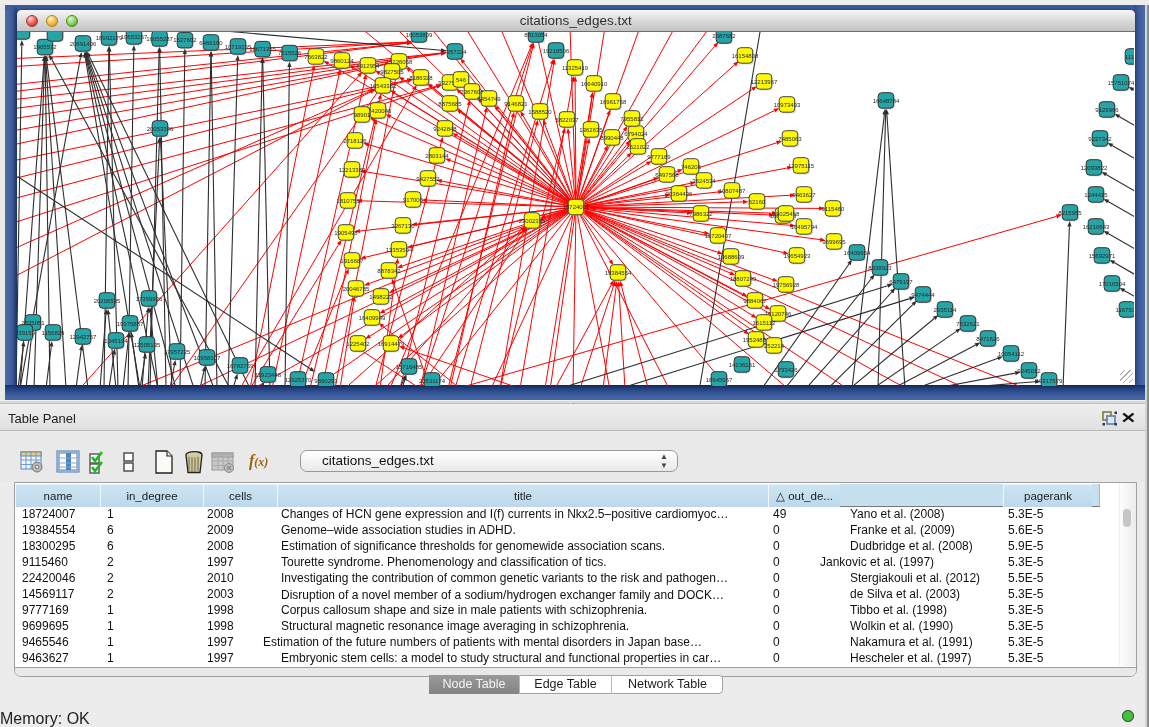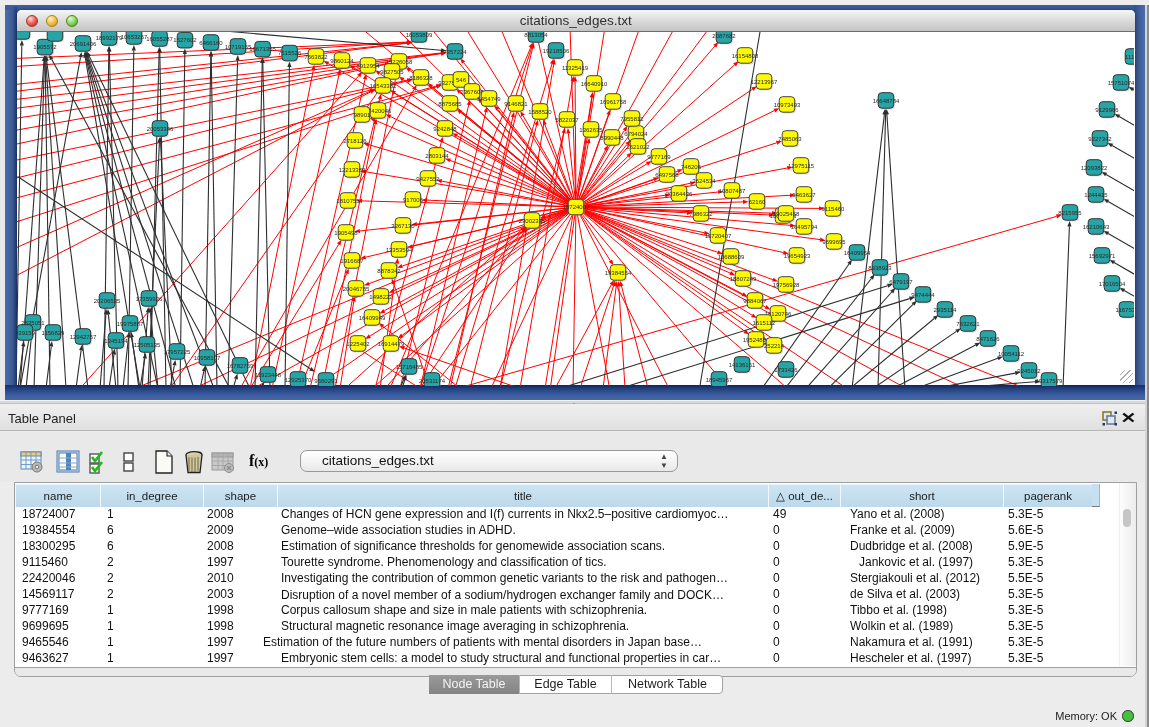--- a/index.html
+++ b/index.html
@@ -26,38 +26,38 @@
 #b3{left:65.5px;background:radial-gradient(circle at 35% 28%,#e1f6cf,#92d87a 45%,#6abe4e 70%,#2f7d1e);border:.5px solid #580}
 #canvas{left:17.5px;top:31.5px;width:1116.5px;height:353.5px;background:#fff;overflow:hidden}
 #resz{left:1120px;top:370px;width:13px;height:13px;background:repeating-linear-gradient(135deg,transparent 0 3px,#aaa 3px 4px)}
 
 #divider{left:0;top:400px;width:1149px;height:3.5px;background:#dadada;border-top:1px solid #f2f2f2;border-bottom:1px solid #c0c0c0}
 #phead{left:0;top:403.5px;width:1149px;height:27px;background:linear-gradient(180deg,#efefef,#e0e0e0);border-bottom:1px solid #b6b6b6}
 #ptitle{left:8px;top:411px;font-size:13px;color:#222}
 #pclose{left:1122px;top:409px;font-size:15px;font-weight:700;color:#111;transform:scaleX(1.25)}
 #toolbar{left:0;top:431.5px;width:1149px;height:50px;background:#e9e9e9}
 .ticon{top:450px}
-#fx{left:249px;top:452px;font-family:"Liberation Serif",serif;font-weight:700;font-size:16px;color:#000000}
+#fx{left:249px;top:452px;font-family:"Liberation Serif",serif;font-style:italic;font-weight:700;font-size:16px;color:#a16207}
 #combo{left:300px;top:449.5px;width:378px;height:22px;background:linear-gradient(180deg,#ffffff,#e9e9e9);border:1px solid #999;border-radius:7px;font-size:13.5px;color:#111;line-height:20px;padding-left:21px}
 #combo .updn{position:absolute;right:9px;top:1px;font-size:8px;color:#444;line-height:9px}
 
 #tframe{left:14px;top:481.5px;width:1123px;height:195px;background:#fff;border:1px solid #9f9f9f;border-radius:0 0 7px 7px}
 #thead{left:15px;top:484px;width:1085px;height:22.5px;background:#c7e0f0;border-bottom:1px solid #78787d;border-right:1px solid #9fb8c8}
 .hc{position:absolute;top:0;height:22.5px;border-left:1px solid #f2f9fe;border-top:1px solid #e7f2fa;font-size:11.5px;color:#1c1c1c;text-align:center;line-height:22px;background:linear-gradient(180deg,#cde5f4,#bcd8ea)}
 #tbody{left:15px;top:507px;width:1085px;height:162px;font-size:12px;color:#111}
 .td{position:absolute;overflow:hidden;white-space:nowrap}
 #vscroll{left:1119px;top:482.5px;width:16.5px;height:183px;background:linear-gradient(90deg,#fdfdfd,#ececec);border-left:1px solid #efefef}#hscroll{left:15px;top:666.5px;width:1121px;height:9px;background:#e9e9e9;border-top:1px solid #9f9f9f;border-radius:0 0 6px 6px}
 #vthumb{left:1122.5px;top:509px;width:8.5px;height:18px;background:#c6c6c6;border-radius:4.5px}
 
 #tabs{left:429px;top:674.5px;width:294px;height:19px;border:1px solid #a2a2a2;border-radius:4px;background:#fff;overflow:hidden}
 .tab{position:absolute;top:675px;height:19px;font-size:12.5px;text-align:center;line-height:18px;color:#1d1d1d}
 #tab1{width:90px;background:linear-gradient(180deg,#9a9a9a,#838383);color:#f4f4f4}
 #tab2{width:92px;border-left:1px solid #b8b8b8}
 #tab3{width:112px;border-left:1px solid #b8b8b8}
-#mem{left:0;top:710px;width:1117px;text-align:right;font-size:11px;color:#222}
+#mem{left:0;top:710px;width:1117px;font-size:16px;color:#222}
 #memdot{left:1122px;top:710px;width:11.5px;height:11.5px;border-radius:50%;background:#3fc437;border:1.2px solid #333}
 #splitmark{left:571px;top:400.5px;font-size:6px;color:#888}
 </style></head><body>
 <div id="stage">
 <div class="abs" id="blue"></div>
 <div class="abs" id="blueL"></div>
 <div class="abs" id="blueT"></div>
 <div class="abs" id="blueR"></div>
 <div class="abs" id="blueB"></div>
 <div class="abs" id="darkcorner"></div>
@@ -982,24 +982,23 @@
 </svg></div>
 <div class="abs" id="fx">f<span style="font-size:12px">(x)</span></div>
 <div class="abs" id="combo">citations_edges.txt<span class="updn">▲<br>▼</span></div>
 <div class="abs" id="tframe"></div>
 <div class="abs" id="vscroll"></div>
 <div class="abs" id="hscroll"></div>
 <div class="abs" id="vthumb"></div>
 <div class="abs" id="thead">
       <div class="hc" style="left:0px;width:85px">name</div>
       <div class="hc" style="left:85px;width:103px">in_degree</div>
-      <div class="hc" style="left:188px;width:74px">shape</div>
+      <div class="hc" style="left:188px;width:74px">cells</div>
       <div class="hc" style="left:262px;width:491px">title</div>
       <div class="hc" style="left:753px;width:72px">△ out_de...</div>
-      <div class="hc" style="left:825px;width:163px">short</div>
       <div class="hc" style="left:988px;width:89px">pagerank</div>
     </div>
 <div class="abs" id="tbody">
       <span class="td" style="left:7px;top:0px">18724007</span>
       <span class="td" style="left:92px;top:0px">1</span>
       <span class="td" style="left:192px;top:0px">2008</span>
       <span class="td" style="left:266px;top:0px;width:488px">Changes of HCN gene expression and I(f) currents in Nkx2.5–positive cardiomyoc…</span>
       <span class="td" style="left:758px;top:0px">49</span>
       <span class="td" style="left:835px;top:0px">Yano et al. (2008)</span>
       <span class="td" style="left:993px;top:0px">5.3E-5</span>
@@ -1015,21 +1014,21 @@
       <span class="td" style="left:192px;top:32px">2008</span>
       <span class="td" style="left:266px;top:32px;width:488px">Estimation of significance thresholds for genomewide association scans.</span>
       <span class="td" style="left:758px;top:32px">0</span>
       <span class="td" style="left:835px;top:32px">Dudbridge et al. (2008)</span>
       <span class="td" style="left:993px;top:32px">5.9E-5</span>
       <span class="td" style="left:7px;top:48px">9115460</span>
       <span class="td" style="left:92px;top:48px">2</span>
       <span class="td" style="left:192px;top:48px">1997</span>
       <span class="td" style="left:266px;top:48px;width:488px">Tourette syndrome. Phenomenology and classification of tics.</span>
       <span class="td" style="left:758px;top:48px">0</span>
-      <span class="td" style="left:844px;top:48px">Jankovic et al. (1997)</span>
+      <span class="td" style="left:805px;top:48px">Jankovic et al. (1997)</span>
       <span class="td" style="left:993px;top:48px">5.3E-5</span>
       <span class="td" style="left:7px;top:64px">22420046</span>
       <span class="td" style="left:92px;top:64px">2</span>
       <span class="td" style="left:192px;top:64px">2010</span>
       <span class="td" style="left:266px;top:64px;width:488px">Investigating the contribution of common genetic variants to the risk and pathogen…</span>
       <span class="td" style="left:758px;top:64px">0</span>
       <span class="td" style="left:835px;top:64px">Stergiakouli et al. (2012)</span>
       <span class="td" style="left:993px;top:64px">5.5E-5</span>
       <span class="td" style="left:7px;top:80px">14569117</span>
       <span class="td" style="left:92px;top:80px">2</span>
@@ -1043,21 +1042,21 @@
       <span class="td" style="left:192px;top:96px">1998</span>
       <span class="td" style="left:266px;top:96px;width:488px">Corpus callosum shape and size in male patients with schizophrenia.</span>
       <span class="td" style="left:758px;top:96px">0</span>
       <span class="td" style="left:835px;top:96px">Tibbo et al. (1998)</span>
       <span class="td" style="left:993px;top:96px">5.3E-5</span>
       <span class="td" style="left:7px;top:112px">9699695</span>
       <span class="td" style="left:92px;top:112px">1</span>
       <span class="td" style="left:192px;top:112px">1998</span>
       <span class="td" style="left:266px;top:112px;width:488px">Structural magnetic resonance image averaging in schizophrenia.</span>
       <span class="td" style="left:758px;top:112px">0</span>
-      <span class="td" style="left:835px;top:112px">Wolkin et al. (1989)</span>
+      <span class="td" style="left:835px;top:112px">Wolkin et al. (1990)</span>
       <span class="td" style="left:993px;top:112px">5.3E-5</span>
       <span class="td" style="left:7px;top:128px">9465546</span>
       <span class="td" style="left:92px;top:128px">1</span>
       <span class="td" style="left:192px;top:128px">1997</span>
       <span class="td" style="left:248px;top:128px;width:488px">Estimation of the future numbers of patients with mental disorders in Japan base…</span>
       <span class="td" style="left:758px;top:128px">0</span>
       <span class="td" style="left:835px;top:128px">Nakamura et al. (1991)</span>
       <span class="td" style="left:993px;top:128px">5.3E-5</span>
       <span class="td" style="left:7px;top:144px">9463627</span>
       <span class="td" style="left:92px;top:144px">1</span>

